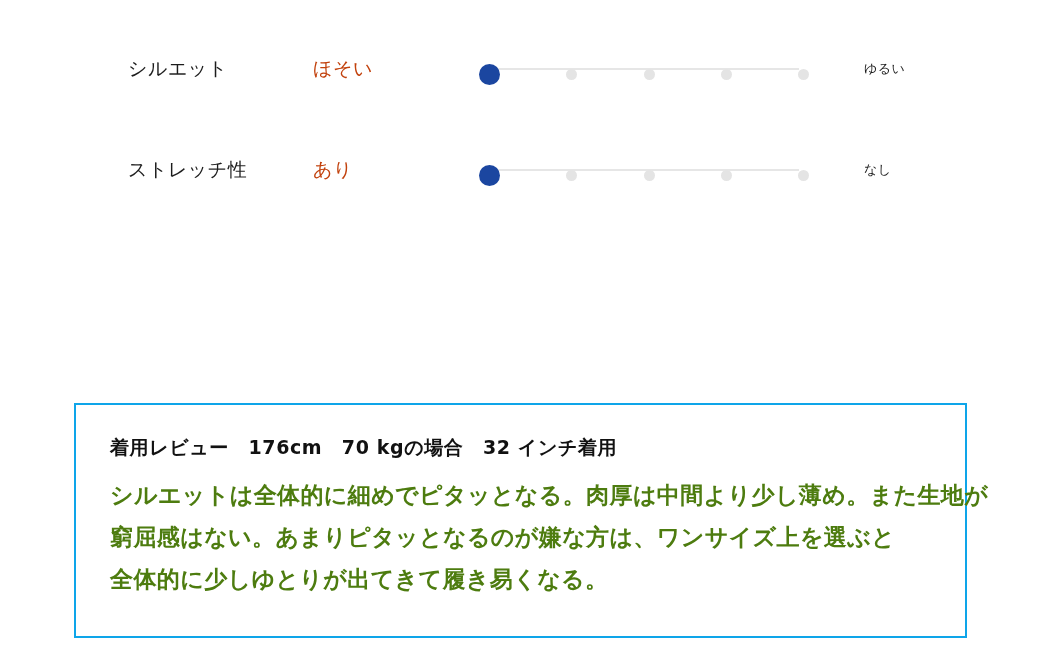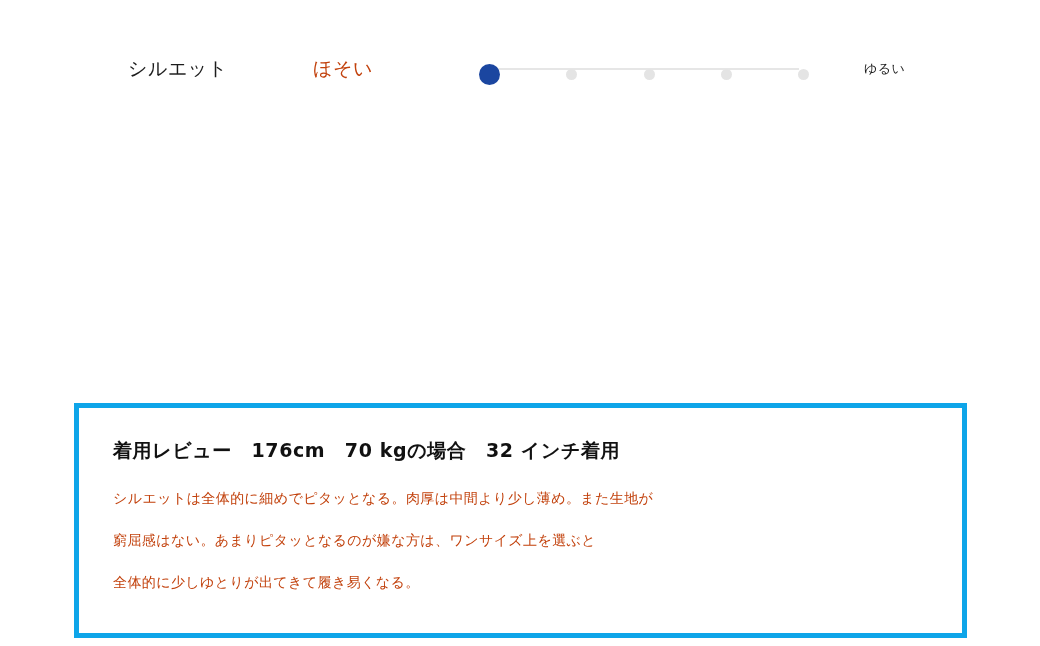--- a/index.html
+++ b/index.html
@@ -107,39 +107,39 @@
     background: #1b46a0;
   }
 
   
   .review-box {
     position: absolute;
     left: 74px;
     top: 391px;
     width: 893px;
     height: 235px;
-    border: 5px solid #0ea5e9;
+    border: 2px solid #0ea5e9;
     background: #ffffff;
     padding: 24px 34px 0 34px;
   }
 
   .review-title {
     font-size: 19px;
     font-weight: bold;
     letter-spacing: 0.6px;
     color: #111111;
     margin-bottom: 16px;
     white-space: pre;
   }
 
   .review-line {
-    font-size: 14px;
-    font-weight: normal;
+    font-size: 23px;
+    font-weight: bold;
     letter-spacing: 0.4px;
-    color: #c2410c;
+    color: #4d7c0f;
     line-height: 36px;
     white-space: pre;
   }
 </style>
 </head>
 <body>
 
 <div class="page">
 
   <div class="attrs">
@@ -155,20 +155,35 @@
           <span class="dot"></span>
           <span class="dot"></span>
           <span class="dot"></span>
         </div>
       </div>
       <div class="attr-right-label">ゆるい</div>
     </div>
 
 
 
+    <div class="attr-row">
+      <div class="attr-name">ストレッチ性</div>
+      <div class="attr-left-label">あり</div>
+      <div class="scale">
+        <div class="scale-track"></div>
+        <div class="scale-dots">
+          <span class="dot active"></span>
+          <span class="dot"></span>
+          <span class="dot"></span>
+          <span class="dot"></span>
+          <span class="dot"></span>
+        </div>
+      </div>
+      <div class="attr-right-label">なし</div>
+    </div>
 
   </div>
 
   <div class="review-box">
     <div class="review-title">着用レビュー　176cm　70 kgの場合　32 インチ着用</div>
     <div class="review-line">シルエットは全体的に細めでピタッとなる。肉厚は中間より少し薄め。また生地が</div>
     <div class="review-line">窮屈感はない。あまりピタッとなるのが嫌な方は、ワンサイズ上を選ぶと</div>
     <div class="review-line">全体的に少しゆとりが出てきて履き易くなる。</div>
   </div>
 

